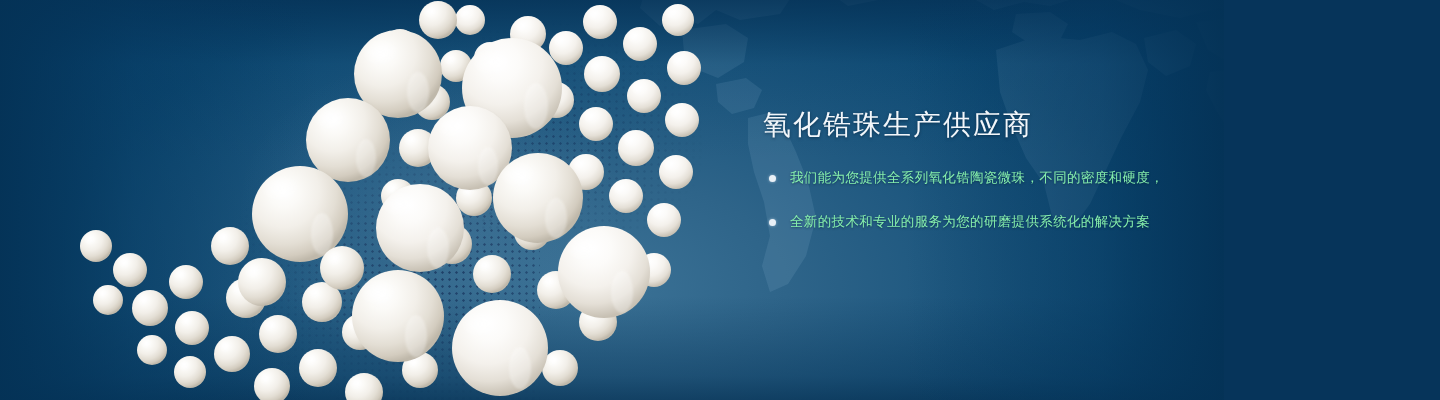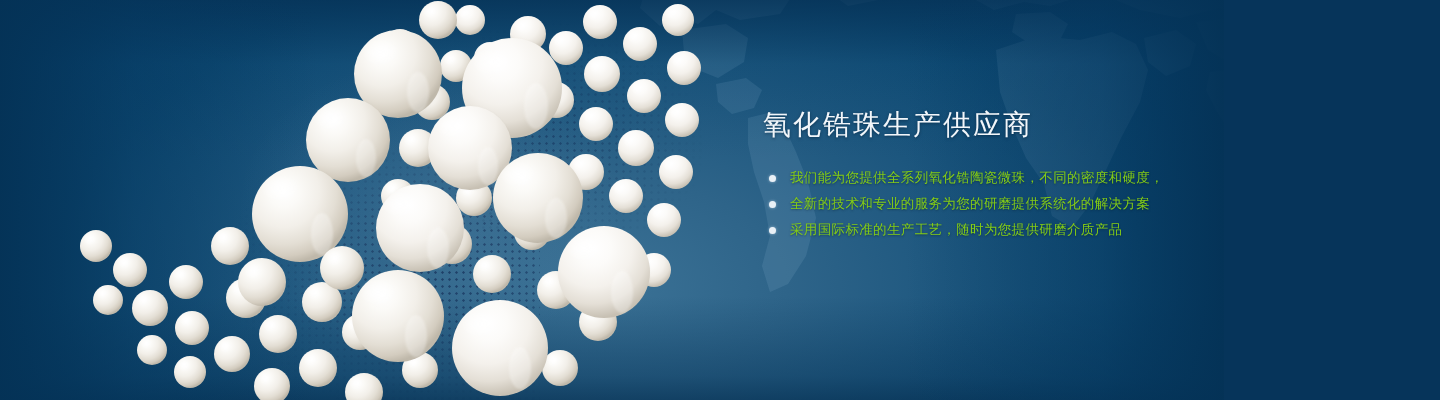--- a/index.html
+++ b/index.html
@@ -99,25 +99,25 @@
   .bullets {
     margin-top:23px;
     list-style:none;
   }
   .bullet {
     position:relative;
     padding-left:27px;
     font-size:13.5px;
     line-height:25px;
     letter-spacing:.35px;
-    color:#84cc16;
+    color:#86efac;
     text-shadow:0 1px 2px rgba(2,26,48,.5);
     margin-bottom:0px;
   }
-  .bullet + .bullet { margin-top:1px; }
+  .bullet + .bullet { margin-top:19px; }
   .dot {
     position:absolute;
     left:6px; top:9.5px;
     width:7px; height:7px;
     border-radius:50%;
     background:#e9f0f6;
     box-shadow:0 0 3px rgba(220,235,250,.6);
   }
   .bullet-line { display:block; }
 </style>
@@ -390,21 +390,17 @@
       <li class="bullet">
         <span class="dot"></span>
         <span class="bullet-line">我们能为您提供全系列氧化锆陶瓷微珠，不同的密度和硬度，</span>
       </li>
 
       <li class="bullet">
         <span class="dot"></span>
         <span class="bullet-line">全新的技术和专业的服务为您的研磨提供系统化的解决方案</span>
       </li>
 
-      <li class="bullet">
-        <span class="dot"></span>
-        <span class="bullet-line">采用国际标准的生产工艺，随时为您提供研磨介质产品</span>
-      </li>
 
     </ul>
   </div>
 
 </div>
 
 </body></html>

